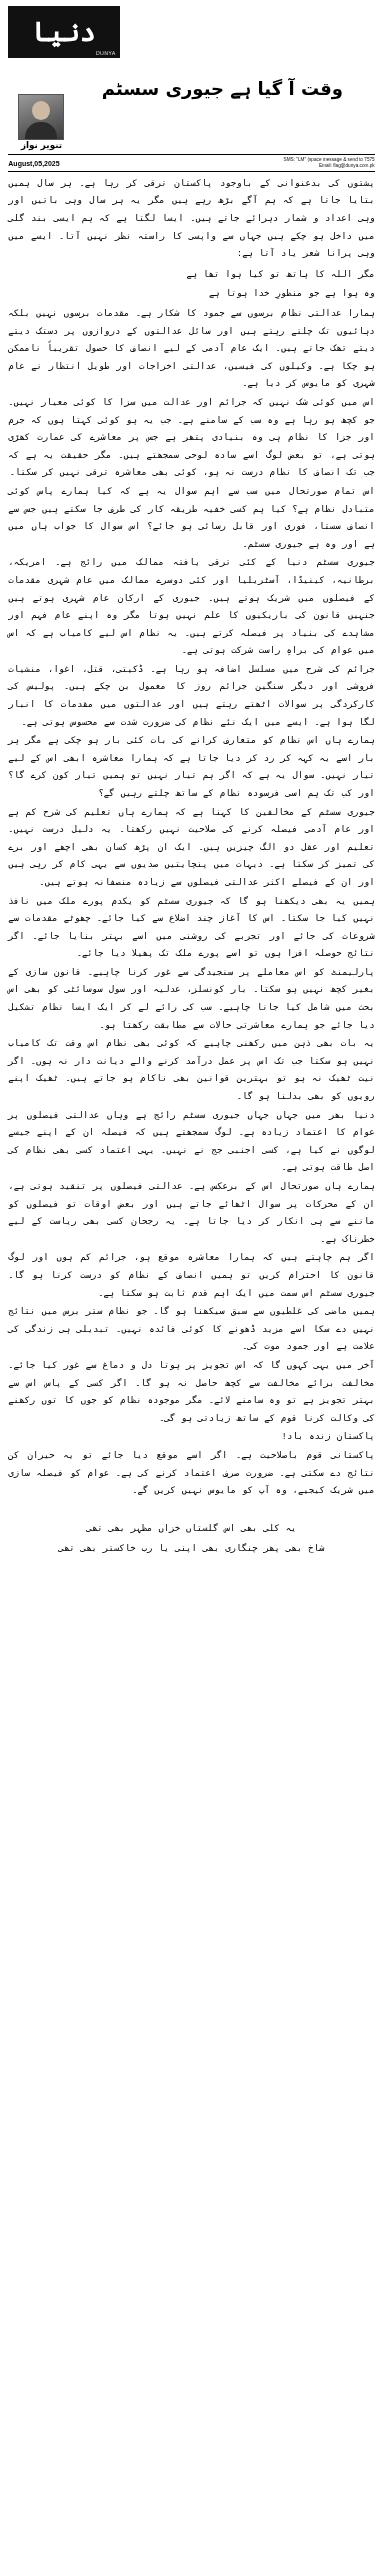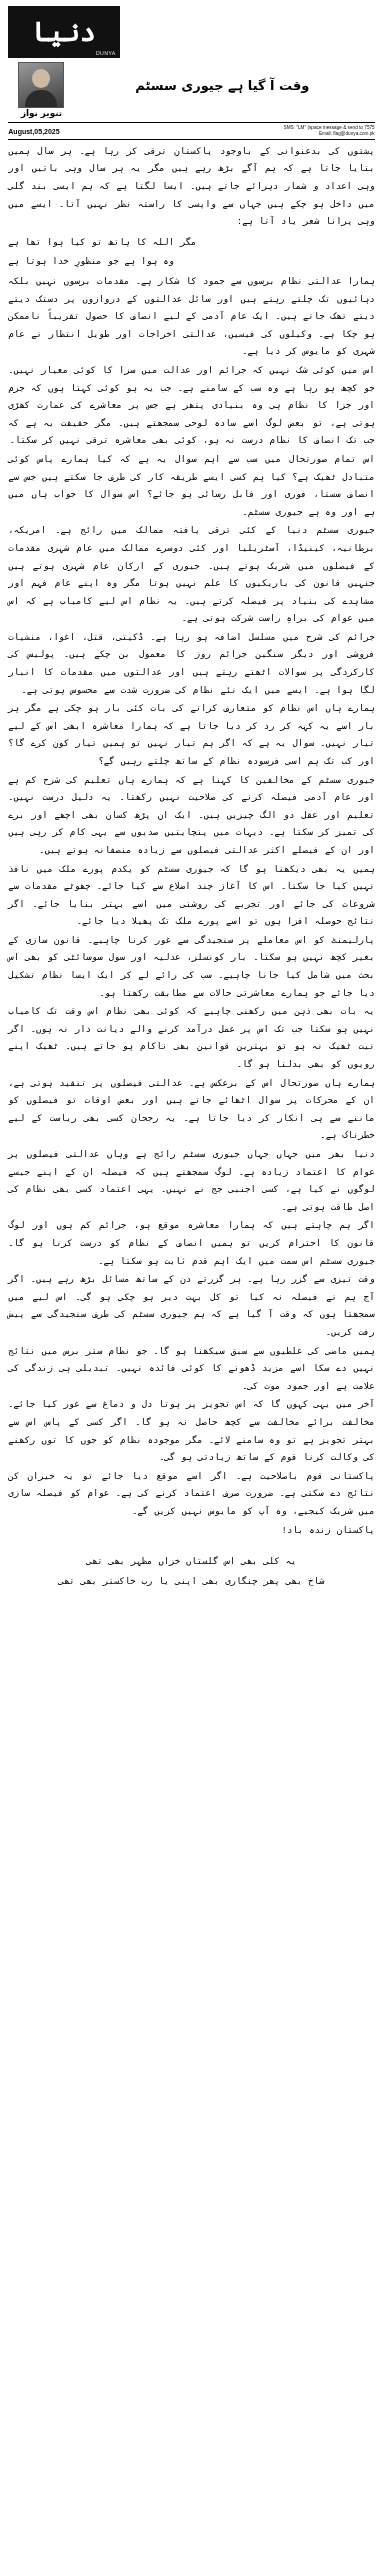--- a/index.html
+++ b/index.html
@@ -70,20 +70,21 @@
     align-items: flex-start;
     border-bottom: 1.2px solid #000;
     padding-bottom: 2.4px;
     margin-bottom: 1.2px;
   }
   .author-block {
     width: 57px;
     flex: 0 0 57px;
     text-align: center;
     margin-left: 4.7px;
+    margin-top: 32px;
   }
   .author-photo {
     width: 44px;
     height: 44px;
     margin: 0 auto 1.2px auto;
     background: linear-gradient(160deg,#9a9a9a 0%,#6f6f6f 45%,#3d3d3d 100%);
     border: 0.6px solid #555;
     position: relative;
     overflow: hidden;
   }
@@ -108,21 +109,21 @@
     font-weight: bold;
     direction: rtl;
     line-height: 1.1;
   }
   .title-main {
     flex: 1 1 auto;
     text-align: center;
     padding-top: 15.3px;
   }
   .column-title {
-    font-size: 13px;
+    font-size: 18px;
     font-weight: bold;
     direction: rtl;
     letter-spacing: 0.3px;
   }
 
   
   .metarow {
     display: flex;
     flex-direction: row;
     align-items: center;
@@ -154,32 +155,32 @@
     line-height: 1.95;
     font-family: Liberation Mono, monospace;
     word-spacing: 0.6px;
   }
   .body-text p {
     margin: 0 0 1.2px 0;
     text-align: justify;
     text-justify: inter-word;
   }
   .verse {
-    text-align: left;
+    text-align: right;
     font-size: 9px;
     line-height: 2.1;
     margin: 2.4px 0 2.4px 0;
     direction: rtl;
   }
   .verse div { white-space: nowrap; }
   .closing-verse {
     text-align: center;
     font-size: 9px;
     line-height: 2.2;
-    margin-top: 13px;
+    margin-top: 19px;
     direction: rtl;
   }
 </style>
 </head>
 <body>
 
 <div class="page">
 
   <div class="masthead">
     <div class="logo-box">
@@ -210,36 +211,35 @@
 
     <p>پشتوں کی بدعنوانی کے باوجود پاکستان ترقی کر رہا ہے۔ ہر سال ہمیں بتایا جاتا ہے کہ ہم آگے بڑھ رہے ہیں مگر یہ ہر سال وہی باتیں اور وہی اعداد و شمار دہرائے جاتے ہیں۔ ایسا لگتا ہے کہ ہم ایسی بند گلی میں داخل ہو چکے ہیں جہاں سے واپسی کا راستہ نظر نہیں آتا۔ ایسے میں وہی پرانا شعر یاد آتا ہے:</p>
 
     <div class="verse">
       <div>مگر اللہ کا ہاتھ تو کیا ہوا تھا ہے</div>
       <div>وہ ہوا ہے جو منظورِ خدا ہوتا ہے</div>
     </div>
 
     <p>ہمارا عدالتی نظام برسوں سے جمود کا شکار ہے۔ مقدمات برسوں نہیں بلکہ دہائیوں تک چلتے رہتے ہیں اور سائل عدالتوں کے دروازوں پر دستک دیتے دیتے تھک جاتے ہیں۔ ایک عام آدمی کے لیے انصاف کا حصول تقریباً ناممکن ہو چکا ہے۔ وکیلوں کی فیسیں، عدالتی اخراجات اور طویل انتظار نے عام شہری کو مایوس کر دیا ہے۔</p>
     <p>اس میں کوئی شک نہیں کہ جرائم اور عدالت میں سزا کا کوئی معیار نہیں۔ جو کچھ ہو رہا ہے وہ سب کے سامنے ہے۔ جب یہ ہو کوئی کہتا ہوں کہ جرم اور جزا کا نظام ہی وہ بنیادی پتھر ہے جس پر معاشرے کی عمارت کھڑی ہوتی ہے، تو بعض لوگ اسے سادہ لوحی سمجھتے ہیں۔ مگر حقیقت یہ ہے کہ جب تک انصاف کا نظام درست نہ ہو، کوئی بھی معاشرہ ترقی نہیں کر سکتا۔</p>
-    <p>اس تمام صورتحال میں سب سے اہم سوال یہ ہے کہ کیا ہمارے پاس کوئی متبادل ٹھیک ہے؟ کیا ہم کسی ایسے طریقہ کار کی طرف جا سکتے ہیں جس سے انصاف سستا، فوری اور قابل رسائی ہو جائے؟ اس سوال کا جواب ہاں میں ہے اور وہ ہے جیوری سسٹم۔</p>
+    <p>اس تمام صورتحال میں سب سے اہم سوال یہ ہے کہ کیا ہمارے پاس کوئی متبادل نظام ہے؟ کیا ہم کسی خفیہ طریقہ کار کی طرف جا سکتے ہیں جس سے انصاف سستا، فوری اور قابل رسائی ہو جائے؟ اس سوال کا جواب ہاں میں ہے اور وہ ہے جیوری سسٹم۔</p>
     <p>جیوری سسٹم دنیا کے کئی ترقی یافتہ ممالک میں رائج ہے۔ امریکہ، برطانیہ، کینیڈا، آسٹریلیا اور کئی دوسرے ممالک میں عام شہری مقدمات کے فیصلوں میں شریک ہوتے ہیں۔ جیوری کے ارکان عام شہری ہوتے ہیں جنہیں قانون کی باریکیوں کا علم نہیں ہوتا مگر وہ اپنے عام فہم اور مشاہدے کی بنیاد پر فیصلہ کرتے ہیں۔ یہ نظام اس لیے کامیاب ہے کہ اس میں عوام کی براہِ راست شرکت ہوتی ہے۔</p>
     <p>جرائم کی شرح میں مسلسل اضافہ ہو رہا ہے۔ ڈکیتی، قتل، اغوا، منشیات فروشی اور دیگر سنگین جرائم روز کا معمول بن چکے ہیں۔ پولیس کی کارکردگی پر سوالات اٹھتے رہتے ہیں اور عدالتوں میں مقدمات کا انبار لگا ہوا ہے۔ ایسے میں ایک نئے نظام کی ضرورت شدت سے محسوس ہوتی ہے۔</p>
     <p>ہمارے ہاں اس نظام کو متعارف کرانے کی بات کئی بار ہو چکی ہے مگر ہر بار اسے یہ کہہ کر رد کر دیا جاتا ہے کہ ہمارا معاشرہ ابھی اس کے لیے تیار نہیں۔ سوال یہ ہے کہ اگر ہم تیار نہیں تو ہمیں تیار کون کرے گا؟ اور کب تک ہم اسی فرسودہ نظام کے ساتھ چلتے رہیں گے؟</p>
     <p>جیوری سسٹم کے مخالفین کا کہنا ہے کہ ہمارے ہاں تعلیم کی شرح کم ہے اور عام آدمی فیصلہ کرنے کی صلاحیت نہیں رکھتا۔ یہ دلیل درست نہیں۔ تعلیم اور عقل دو الگ چیزیں ہیں۔ ایک ان پڑھ کسان بھی اچھے اور برے کی تمیز کر سکتا ہے۔ دیہات میں پنچایتیں صدیوں سے یہی کام کر رہی ہیں اور ان کے فیصلے اکثر عدالتی فیصلوں سے زیادہ منصفانہ ہوتے ہیں۔</p>
     <p>ہمیں یہ بھی دیکھنا ہو گا کہ جیوری سسٹم کو یکدم پورے ملک میں نافذ نہیں کیا جا سکتا۔ اس کا آغاز چند اضلاع سے کیا جائے۔ چھوٹے مقدمات سے شروعات کی جائے اور تجربے کی روشنی میں اسے بہتر بنایا جائے۔ اگر نتائج حوصلہ افزا ہوں تو اسے پورے ملک تک پھیلا دیا جائے۔</p>
     <p>پارلیمنٹ کو اس معاملے پر سنجیدگی سے غور کرنا چاہیے۔ قانون سازی کے بغیر کچھ نہیں ہو سکتا۔ بار کونسلز، عدلیہ اور سول سوسائٹی کو بھی اس بحث میں شامل کیا جانا چاہیے۔ سب کی رائے لے کر ایک ایسا نظام تشکیل دیا جائے جو ہمارے معاشرتی حالات سے مطابقت رکھتا ہو۔</p>
     <p>یہ بات بھی ذہن میں رکھنی چاہیے کہ کوئی بھی نظام اس وقت تک کامیاب نہیں ہو سکتا جب تک اس پر عمل درآمد کرنے والے دیانت دار نہ ہوں۔ اگر نیت ٹھیک نہ ہو تو بہترین قوانین بھی ناکام ہو جاتے ہیں۔ ٹھیک اپنے رویوں کو بھی بدلنا ہو گا۔</p>
+    <p>دنیا بھر میں جہاں جہاں جیوری سسٹم رائج ہے وہاں عدالتی فیصلوں پر عوام کا اعتماد زیادہ ہے۔ لوگ سمجھتے ہیں کہ فیصلہ ان کے اپنے جیسے لوگوں نے کیا ہے، کسی اجنبی جج نے نہیں۔ یہی اعتماد کسی بھی نظام کی اصل طاقت ہوتی ہے۔</p>
     <p>ہمارے ہاں صورتحال اس کے برعکس ہے۔ عدالتی فیصلوں پر تنقید ہوتی ہے، ان کے محرکات پر سوال اٹھائے جاتے ہیں اور بعض اوقات تو فیصلوں کو ماننے سے ہی انکار کر دیا جاتا ہے۔ یہ رجحان کسی بھی ریاست کے لیے خطرناک ہے۔</p>
-    <p>دنیا بھر میں جہاں جہاں جیوری سسٹم رائج ہے وہاں عدالتی فیصلوں پر عوام کا اعتماد زیادہ ہے۔ لوگ سمجھتے ہیں کہ فیصلہ ان کے اپنے جیسے لوگوں نے کیا ہے، کسی اجنبی جج نے نہیں۔ یہی اعتماد کسی بھی نظام کی اصل طاقت ہوتی ہے۔</p>
     <p>اگر ہم چاہتے ہیں کہ ہمارا معاشرہ موقع ہو، جرائم کم ہوں اور لوگ قانون کا احترام کریں تو ہمیں انصاف کے نظام کو درست کرنا ہو گا۔ جیوری سسٹم اس سمت میں ایک اہم قدم ثابت ہو سکتا ہے۔</p>
-    <p>وقت تیزی سے گزر رہا ہے۔ ہر گزرتے دن کے ساتھ مسائل بڑھ رہے ہیں۔ اگر آج ہم نے فیصلہ نہ کیا تو کل بہت دیر ہو چکی ہو گی۔ اس لیے میں سمجھتا ہوں کہ وقت آ گیا ہے کہ ہم جیوری سسٹم کی طرف سنجیدگی سے پیش رفت کریں۔</p>
     <p>ہمیں ماضی کی غلطیوں سے سبق سیکھنا ہو گا۔ جو نظام ستر برس میں نتائج نہیں دے سکا اسے مزید ڈھونے کا کوئی فائدہ نہیں۔ تبدیلی ہی زندگی کی علامت ہے اور جمود موت کی۔</p>
     <p>آخر میں یہی کہوں گا کہ اس تجویز پر ہوتا دل و دماغ سے غور کیا جائے۔ مخالفت برائے مخالفت سے کچھ حاصل نہ ہو گا۔ اگر کسی کے پاس اس سے بہتر تجویز ہے تو وہ سامنے لائے۔ مگر موجودہ نظام کو جوں کا توں رکھنے کی وکالت کرنا قوم کے ساتھ زیادتی ہو گی۔</p>
+    <p>پاکستان زندہ باد!</p>
     <p>پاکستانی قوم باصلاحیت ہے۔ اگر اسے موقع دیا جائے تو یہ حیران کن نتائج دے سکتی ہے۔ ضرورت صرف اعتماد کرنے کی ہے۔ عوام کو فیصلہ سازی میں شریک کیجیے، وہ آپ کو مایوس نہیں کریں گے۔</p>
-    <p>پاکستان زندہ باد!</p>
 
     <div class="closing-verse">
       <div>یہ کلی بھی اس گلستاں خزاں مظہر بھی تھی</div>
       <div>شاخ بھی پھر چنگاری بھی اپنی یا رب خاکستر بھی تھی</div>
     </div>
 
   </div>
 </div>
 
 

